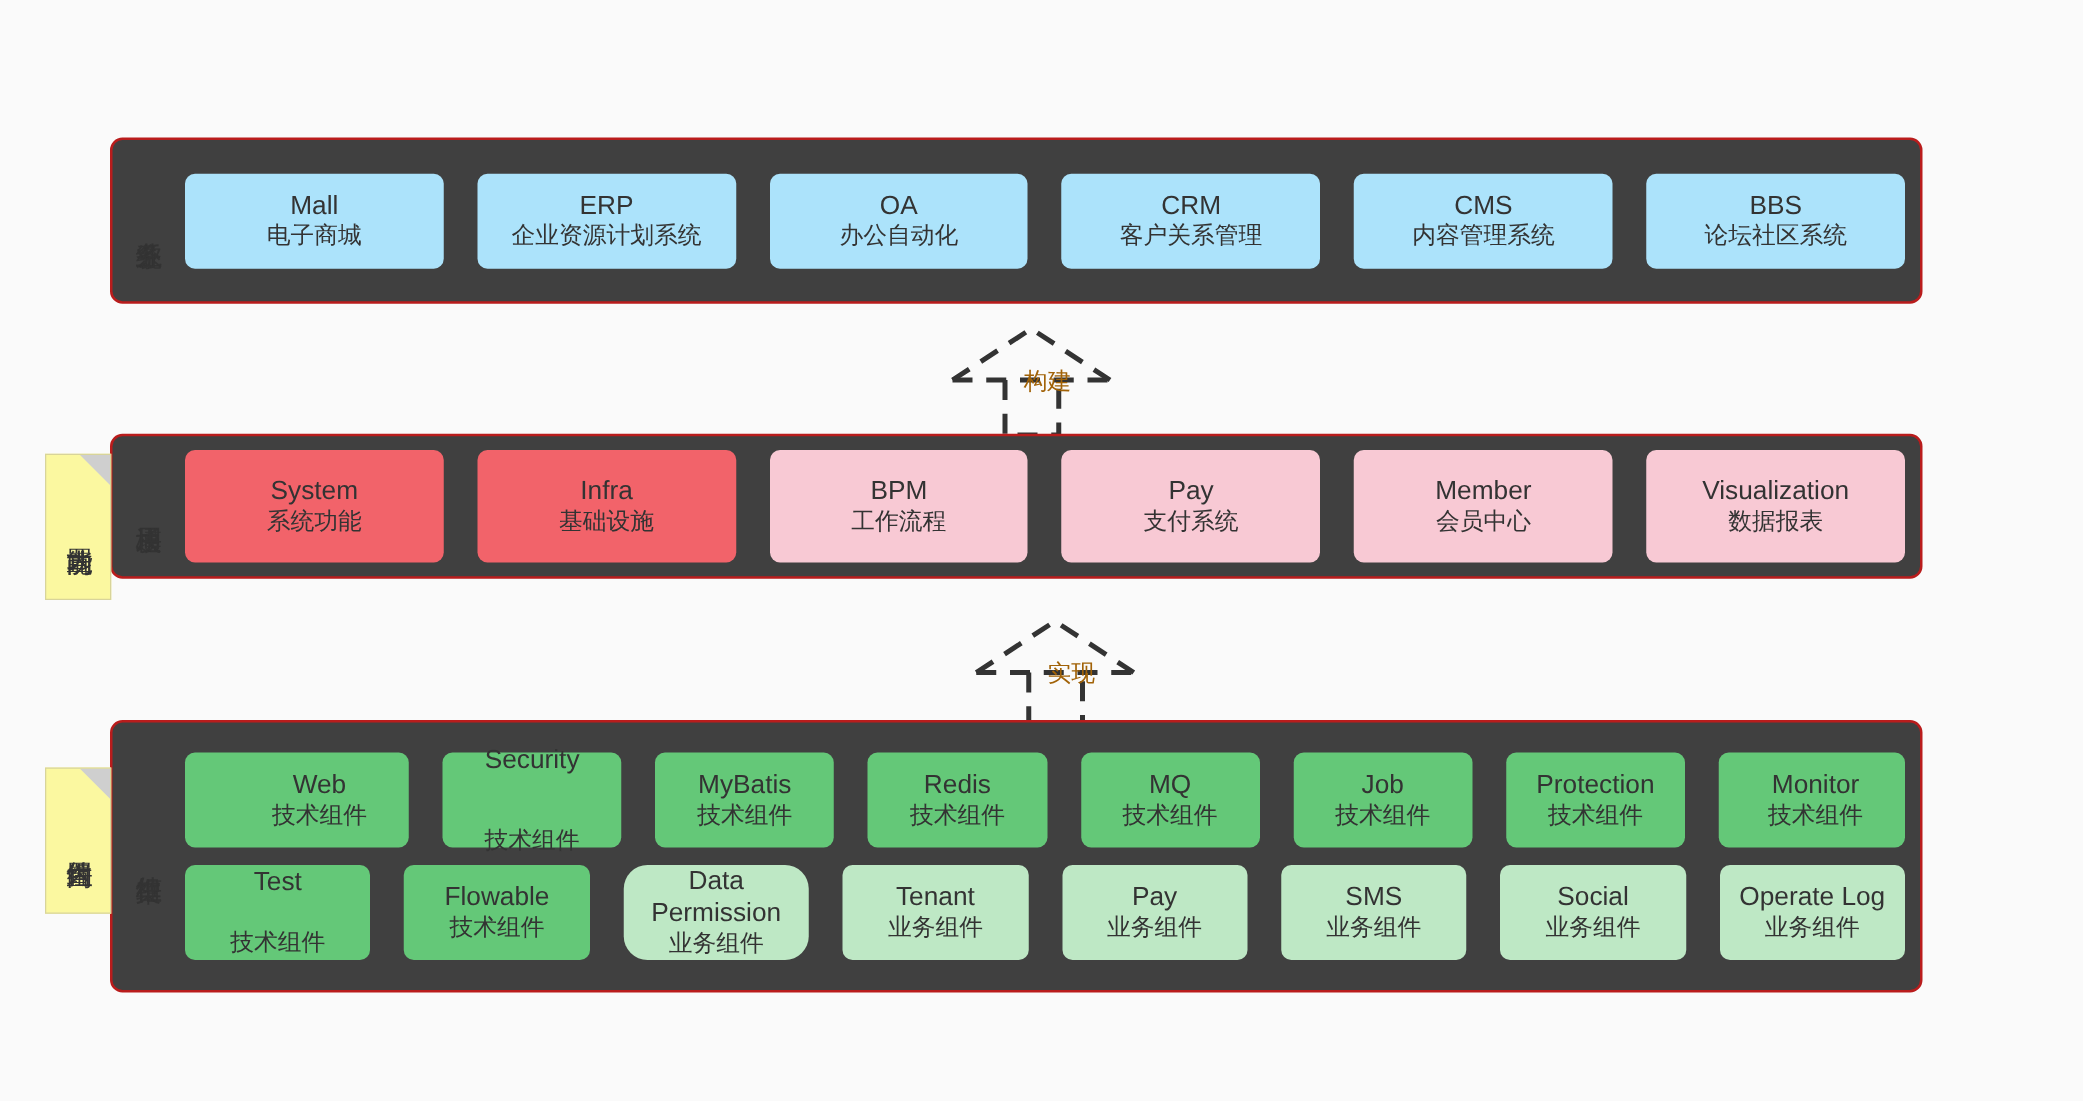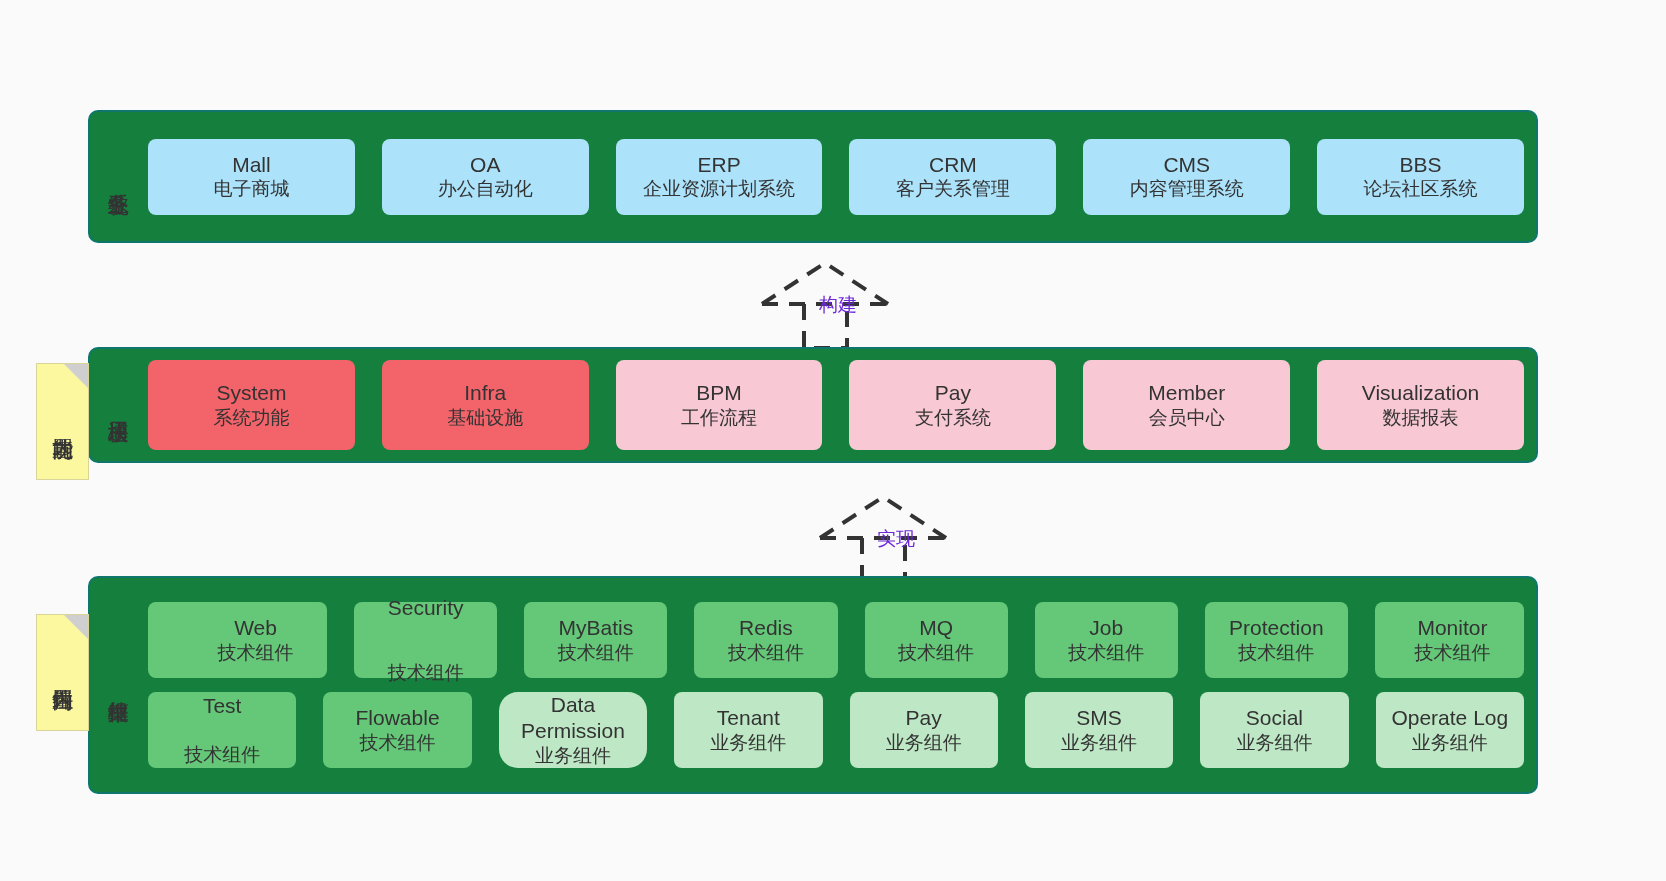--- a/index.html
+++ b/index.html
@@ -12,22 +12,22 @@
     position: relative;
     width: 1666px;
     height: 881px;
     background: #fafafa;
     overflow: hidden;
   }
 
   
   .layer {
     position: absolute;
-    background: #15803d;
-    border: 2px solid #0f766e;
+    background: #404040;
+    border: 2px solid #b91c1c;
     border-radius: 10px;
     display: flex;
     align-items: stretch;
     padding: 10px 12px 10px 8px;
   }
   .layer-title {
     flex: 0 0 auto;
     width: 40px;
     display: flex;
     align-items: center;
@@ -110,45 +110,45 @@
     position: absolute;
     width: 160px;
     height: 92px;
   }
   .arrow svg { display: block; }
   .arrow-label {
     position: absolute;
     left: 62px;
     top: 34px;
     font-size: 19px;
-    color: #6d28d9;
+    color: #a16207;
     background: transparent;
     white-space: nowrap;
   }
 </style>
 </head>
 <body>
 
 <div id="canvas">
 
   <div class="layer" id="layer-0" style="left:88px; top:110px; width:1450px; height:133px;">
     <div class="layer-title">业务系统</div>
     <div class="layer-body">
       <div class="row">
         <div class="card biz" style="background: rgb(172, 227, 251);">
           <span class="en">Mall</span>
           <span class="cn">电子商城</span>
         </div>
         <div class="card biz" style="background: rgb(172, 227, 251);">
+          <span class="en">ERP</span>
+          <span class="cn">企业资源计划系统</span>
+        </div>
+        <div class="card biz" style="background: rgb(172, 227, 251);">
           <span class="en">OA</span>
           <span class="cn">办公自动化</span>
-        </div>
-        <div class="card biz" style="background: rgb(172, 227, 251);">
-          <span class="en">ERP</span>
-          <span class="cn">企业资源计划系统</span>
         </div>
         <div class="card biz" style="background: rgb(172, 227, 251);">
           <span class="en">CRM</span>
           <span class="cn">客户关系管理</span>
         </div>
         <div class="card biz" style="background: rgb(172, 227, 251);">
           <span class="en">CMS</span>
           <span class="cn">内容管理系统</span>
         </div>
         <div class="card biz" style="background: rgb(172, 227, 251);">
@@ -198,21 +198,21 @@
         </div>
       </div>
     </div>
   </div>
 
   <div class="note" style="left:36px; top:363px; width:53px; height:117px;">
     <span class="fold"></span>
     <span>内置功能</span>
   </div>
 
-  <div class="arrow" style="left:815px; top:492px;">
+  <div class="arrow" style="left:776px; top:492px;">
     <svg width="160" height="92" viewBox="0 0 160 92">
       <path d="M 5 46 L 68 5 L 131 46" fill="none" stroke="#333333" stroke-width="4" stroke-dasharray="16 11" stroke-linecap="butt"></path>
       <path d="M 5 46 L 131 46" fill="none" stroke="#333333" stroke-width="4" stroke-dasharray="16 11" stroke-linecap="butt"></path>
       <path d="M 47 46 L 47 90 L 90 90 L 90 46" fill="none" stroke="#333333" stroke-width="4" stroke-dasharray="16 11" stroke-linecap="butt"></path>
     </svg>
     <span class="arrow-label">实现</span>
   </div>
 
   <div class="layer" id="layer-2" style="left:88px; top:576px; width:1450px; height:218px;">
     <div class="layer-title">框架组件</div>

